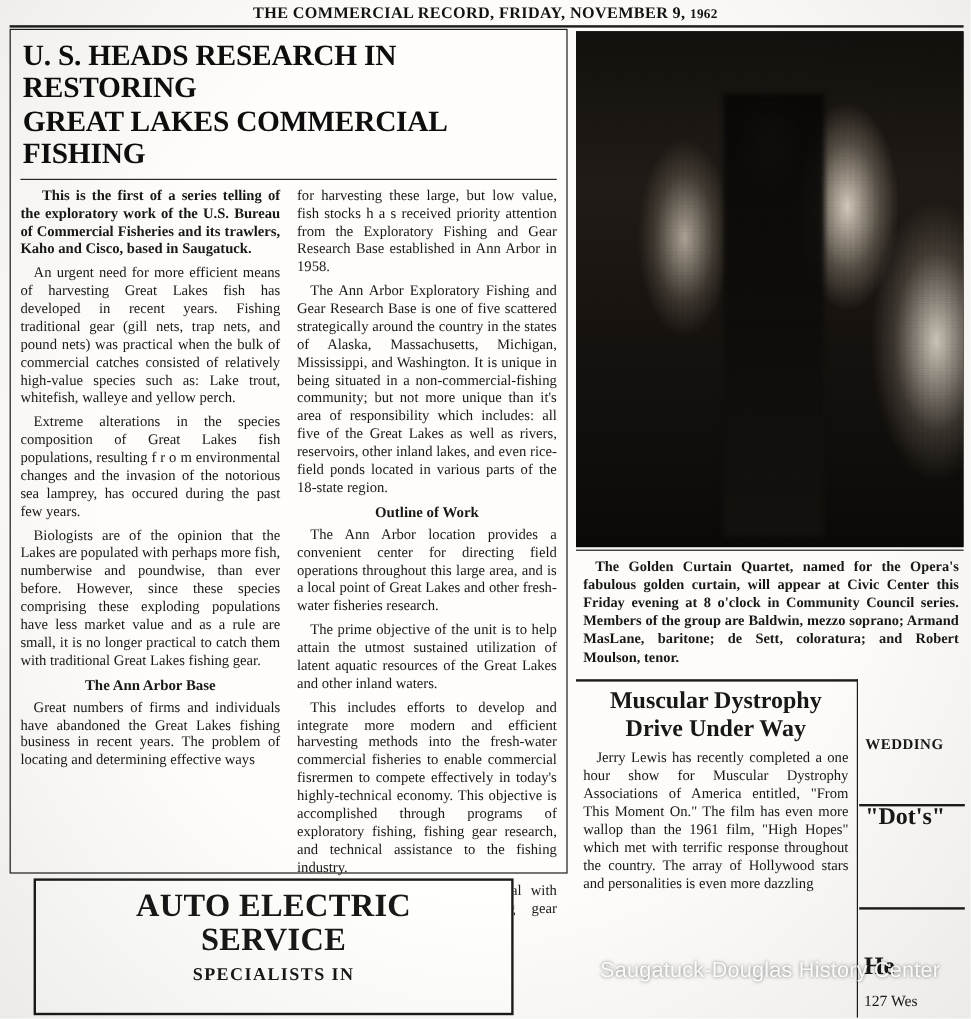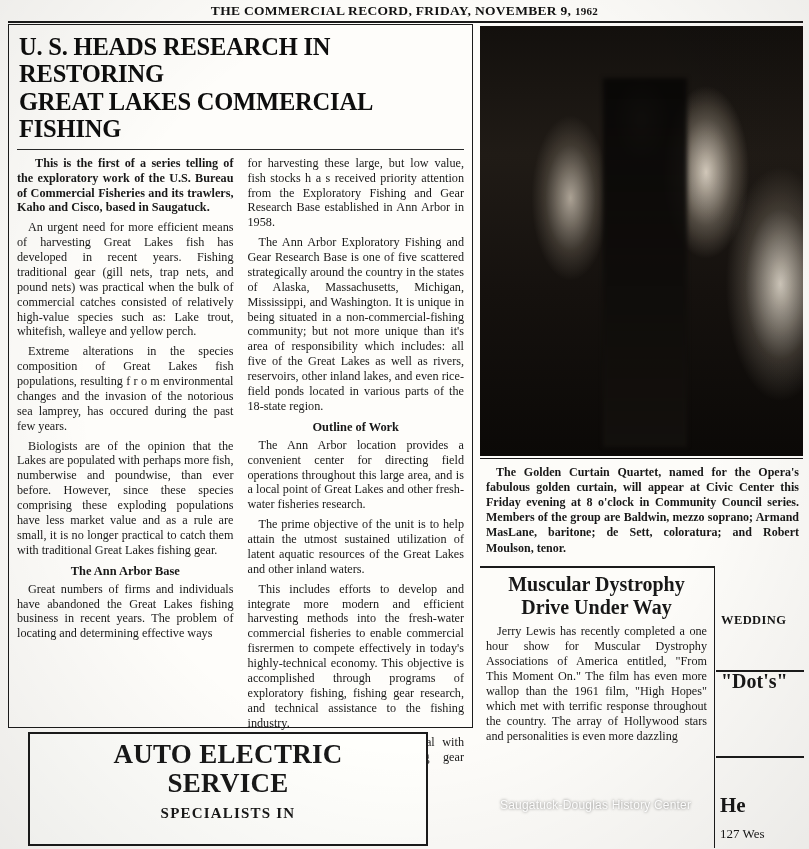--- a/index.html
+++ b/index.html
@@ -234,21 +234,21 @@
     letter-spacing: 1.2px;
     margin-top: 7px;
   }
 
   
   .watermark {
     position: absolute;
     left: 500px;
     top: 798px;
     font-family: "Liberation Sans", sans-serif;
-    font-size: 12px;
+    font-size: 18px;
     color: rgba(255,255,255,0.92);
     text-shadow: 0 0 3px rgba(0,0,0,0.55);
     letter-spacing: 0.2px;
     white-space: nowrap;
     z-index: 40;
   }
 
   
   .vignette {
     position: absolute; inset: 0;

